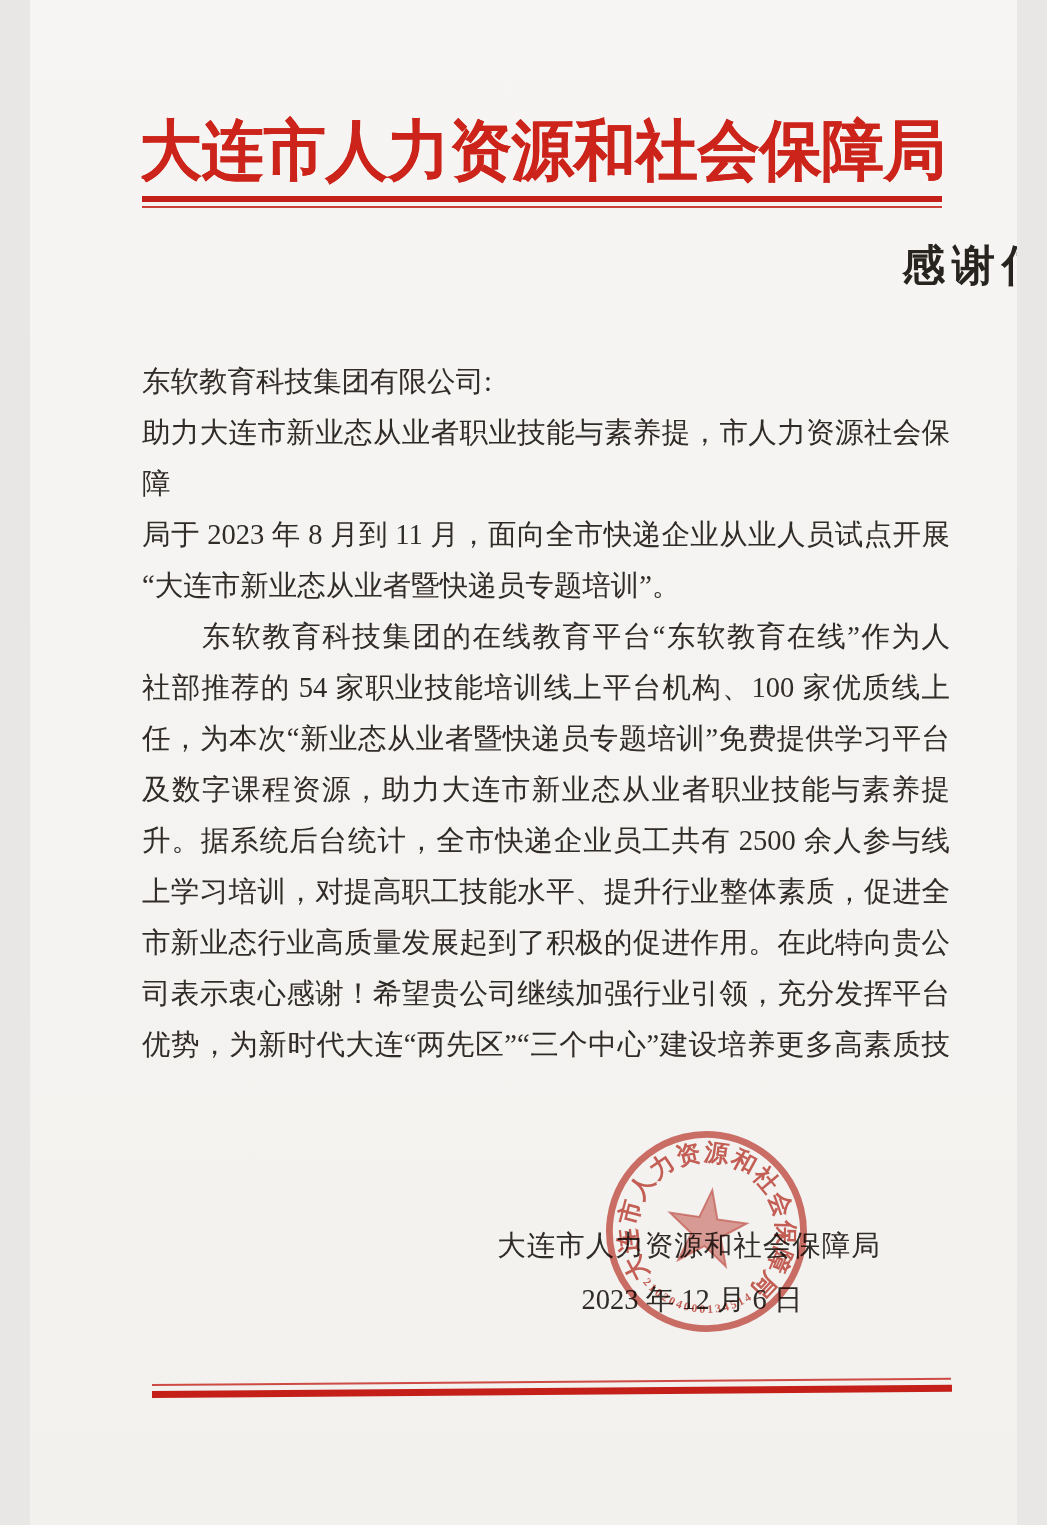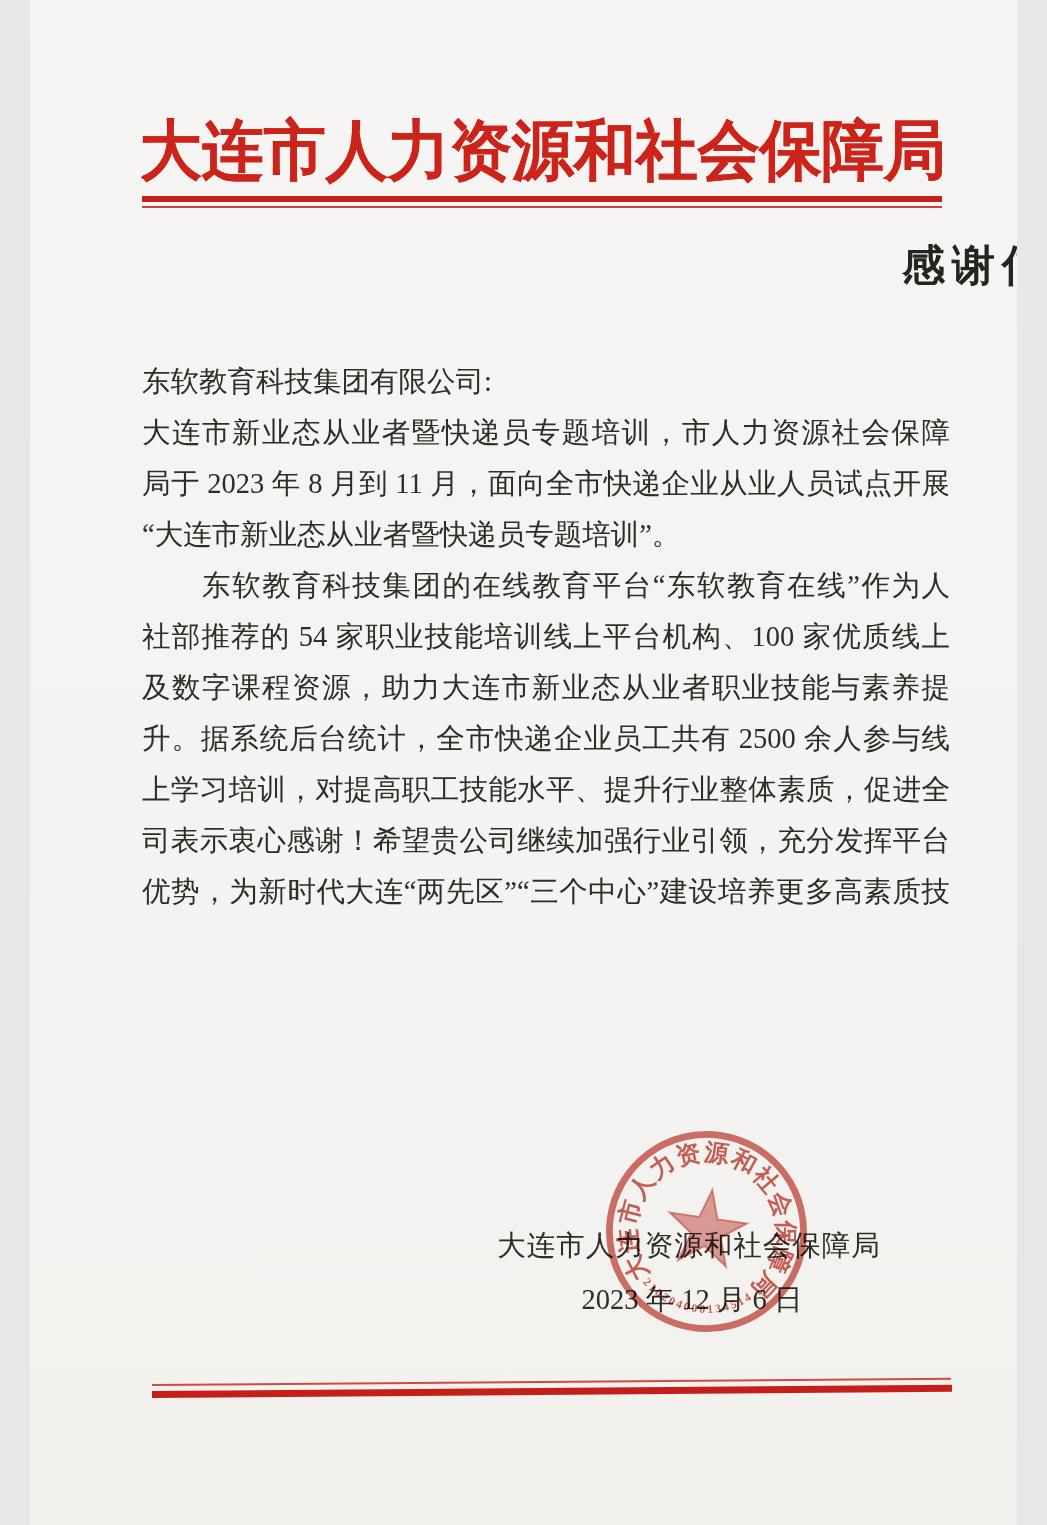--- a/index.html
+++ b/index.html
@@ -106,28 +106,30 @@
 <div class="page">
 
   <h1 class="org-header">大连市人力资源和社会保障局</h1>
   <div class="rule rule-thick-top"></div>
   <div class="rule rule-thin-top"></div>
 
   <h2 class="letter-title">感谢信</h2>
 
   <div class="letter-body">
     <div class="line">东软教育科技集团有限公司:</div>
-    <div class="line fill">大连市新业态从业者暨快递员专题培训，市人力资源社会保障</div>
+    <div class="line fill">助力大连市新业态从业者职业技能与素养提，市人力资源社会保障</div>
     <div class="line fill">局于 2023 年 8 月到 11 月，面向全市快递企业从业人员试点开展</div>
     <div class="line">“大连市新业态从业者暨快递员专题培训”。</div>
     <div class="line fill">　　东软教育科技集团的在线教育平台“东软教育在线”作为人</div>
     <div class="line fill">社部推荐的 54 家职业技能培训线上平台机构、100 家优质线上</div>
+    <div class="line fill">任，为本次“新业态从业者暨快递员专题培训”免费提供学习平台</div>
     <div class="line fill">及数字课程资源，助力大连市新业态从业者职业技能与素养提</div>
     <div class="line fill">升。据系统后台统计，全市快递企业员工共有 2500 余人参与线</div>
     <div class="line fill">上学习培训，对提高职工技能水平、提升行业整体素质，促进全</div>
+    <div class="line fill">市新业态行业高质量发展起到了积极的促进作用。在此特向贵公</div>
     <div class="line fill">司表示衷心感谢！希望贵公司继续加强行业引领，充分发挥平台</div>
     <div class="line fill">优势，为新时代大连“两先区”“三个中心”建设培养更多高素质技</div>
   </div>
 
   <div class="signature-org">大连市人力资源和社会保障局</div>
   <div class="signature-date">2023 年 12 月 6 日</div>
 
   <svg class="seal" viewBox="0 0 240 240">
     <defs>
       <path id="ringArc" d="M 68.4,171.6 A 73,73 0 1 1 171.6,171.6" fill="none"></path>

